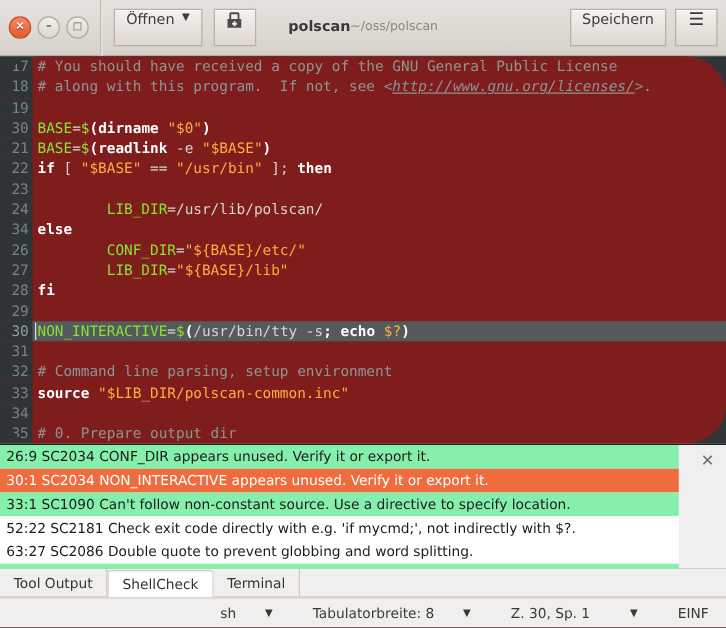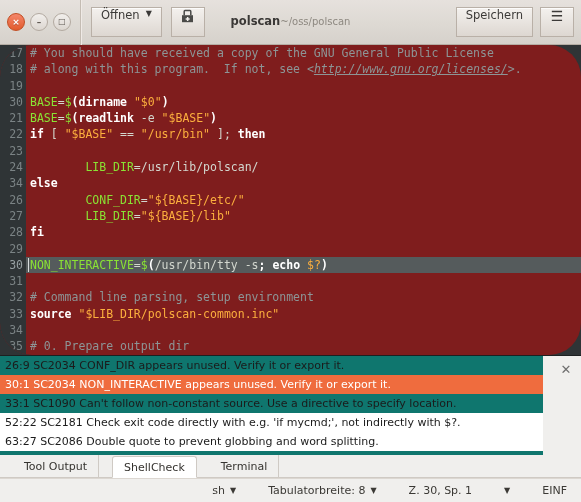--- a/index.html
+++ b/index.html
@@ -116,21 +116,21 @@
   .sc-row {
     height: 19px;
     display: flex; align-items: center;
     padding-left: 5px;
     font-size: 11px;
     color: #1b1b1b;
     width: 543px;
     white-space: nowrap;
     overflow: hidden;
   }
-  .sc-row.sev-warn { background: #0f766e; }
+  .sc-row.sev-warn { background: #86efac; }
   .sc-row.sev-err  { background: #ef6c3e; color:#fff; }
   .sc-row.sev-info { background: #ffffff; }
   .sc-close {
     position: absolute; right: 8px; top: 6px;
     width: 14px; height: 14px;
     display: flex; align-items: center; justify-content: center;
     color: #6f6f6f; font-size: 13px; line-height: 1;
   }
 
   
@@ -139,40 +139,39 @@
     background: #f0efed;
     display: flex; align-items: flex-end;
     border-bottom: 1px solid #cfcac4;
   }
   .tab {
     height: 22px;
     padding: 0 11px;
     display: flex; align-items: center;
     font-size: 11px; color: #35332f;
     border-right: 1px solid #cfcac4;
-    margin-left: 13px;
   }
   .tab.active {
     background: #ffffff;
     border: 1px solid #cfcac4;
     border-bottom: 1px solid #ffffff;
     border-top-left-radius: 3px; border-top-right-radius: 3px;
     margin-bottom: -1px;
   }
 
   
   .statusbar {
     flex: 0 0 24px;
     background: #f0efed;
     display: flex; align-items: center;
     font-size: 11px; color: #3b3935;
     border-top: 1px solid #dcd7d1;
   }
   .sb-spacer { flex: 1 1 auto; }
-  .sb-item { display: flex; align-items: center; gap: 5px; padding: 0 16px; }
+  .sb-item { display: flex; align-items: center; gap: 23px; padding: 0 16px; }
   .sb-item .caret { font-size: 8px; color:#3b3935; }
 </style>
 </head>
 <body>
 
 <div id="app">
 
   <div class="titlebar">
     <div class="wbtns">
       <div class="wbtn close">

